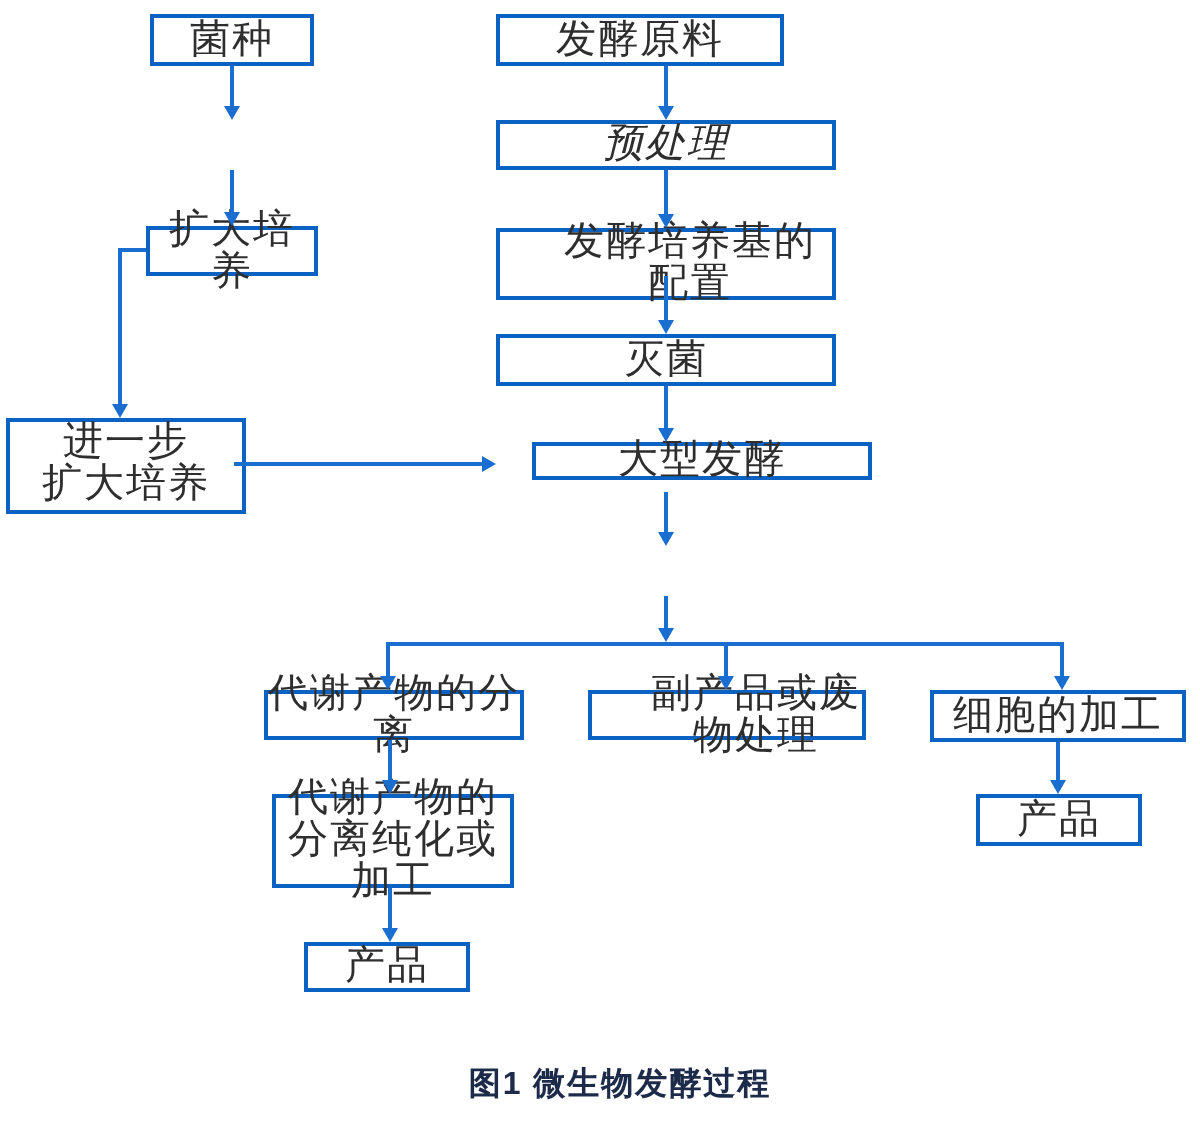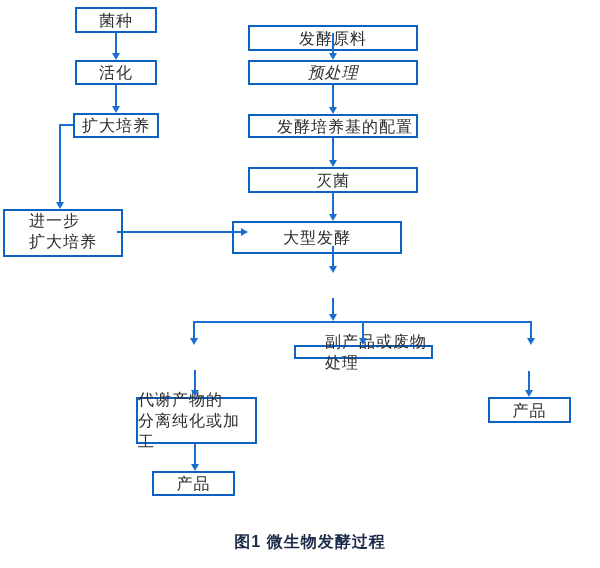--- a/index.html
+++ b/index.html
@@ -8,67 +8,68 @@
     --text:#2e2e2e;
     --caption:#1d2b4a;
     --bg:#ffffff;
   }
   html,body{margin:0;padding:0;background:var(--bg);}
   body{font-family:"Liberation Sans","DejaVu Sans",sans-serif;}
   #stage{position:relative;width:600px;height:568px;background:var(--bg);overflow:hidden;}
   .box{
     position:absolute;box-sizing:border-box;border:2px solid var(--border);
     background:#fff;color:var(--text);
-    display:flex;align-items:center;justify-content:center;
-    font-size:16px;letter-spacing:1px;line-height:21px;white-space:pre-line;
+    display:flex;align-items:center;justify-content:center;text-align:center;
+    font-size:20px;letter-spacing:1px;line-height:21px;white-space:pre-line;
   }
   .vl{position:absolute;width:2px;background:var(--conn);}
   .hl{position:absolute;height:2px;background:var(--conn);}
   .ah-d{position:absolute;width:0;height:0;border-left:4px solid transparent;border-right:4px solid transparent;border-top:7px solid var(--conn);}
   .ah-r{position:absolute;width:0;height:0;border-top:4px solid transparent;border-bottom:4px solid transparent;border-left:7px solid var(--conn);}
 
   
   #n-seed{left:75px;top:7px;width:82px;height:26px;}
   #n-activation{left:75px;top:60px;width:82px;height:25px;}
   #n-expand{left:73px;top:113px;width:86px;height:25px;}
   #n-further{left:3px;top:209px;width:120px;height:48px;font-family:Liberation Mono, monospace;}
-  #n-raw{left:248px;top:25px;width:170px;height:26px;}
+  #n-raw{left:248px;top:7px;width:144px;height:26px;}
   #n-pre{left:248px;top:60px;width:170px;height:25px;font-style:italic;}
-  #n-medium{left:248px;top:114px;width:170px;height:24px;padding-left:24px;}
+  #n-medium{left:248px;top:114px;width:170px;height:36px;padding-left:24px;}
   #n-sterilize{left:248px;top:167px;width:170px;height:26px;}
-  #n-ferment{left:232px;top:221px;width:170px;height:33px;}
+  #n-ferment{left:266px;top:221px;width:170px;height:19px;}
   #n-sep{left:248px;top:273px;width:170px;height:25px;}
   #n-metabsep{left:132px;top:345px;width:130px;height:25px;}
-  #n-byproduct{left:294px;top:345px;width:139px;height:14px;padding-left:29px;}
+  #n-byproduct{left:294px;top:345px;width:139px;height:25px;padding-left:29px;}
   #n-cellproc{left:465px;top:345px;width:128px;height:26px;}
   #n-purify{left:136px;top:397px;width:121px;height:47px;}
   #n-product-r{left:488px;top:397px;width:83px;height:26px;}
   #n-product-l{left:152px;top:471px;width:83px;height:25px;}
 
   #caption{
     position:absolute;left:10px;top:532px;width:600px;text-align:center;
     font-size:16px;font-weight:600;color:var(--caption);letter-spacing:1px;
   }
 </style>
 </head>
 <body>
 
 <div id="stage">
 
   <div class="box" id="n-seed">菌种</div>
-  <div class="box" id="n-activation">活化</div>
   <div class="box" id="n-expand">扩大培养</div>
   <div class="box" id="n-further">进一步
 扩大培养</div>
   <div class="box" id="n-raw">发酵原料</div>
   <div class="box" id="n-pre">预处理</div>
   <div class="box" id="n-medium">发酵培养基的配置</div>
   <div class="box" id="n-sterilize">灭菌</div>
   <div class="box" id="n-ferment">大型发酵</div>
+  <div class="box" id="n-metabsep">代谢产物的分离</div>
   <div class="box" id="n-byproduct">副产品或废物处理</div>
+  <div class="box" id="n-cellproc">细胞的加工</div>
   <div class="box" id="n-purify">代谢产物的
 分离纯化或加工</div>
   <div class="box" id="n-product-r">产品</div>
   <div class="box" id="n-product-l">产品</div>
 
   <div class="vl" style="left:115px;top:33px;height:21px;"></div>
   <div class="ah-d" style="left:112px;top:53px;"></div>
 
   <div class="vl" style="left:115px;top:85px;height:21px;"></div>
   <div class="ah-d" style="left:112px;top:106px;"></div>

